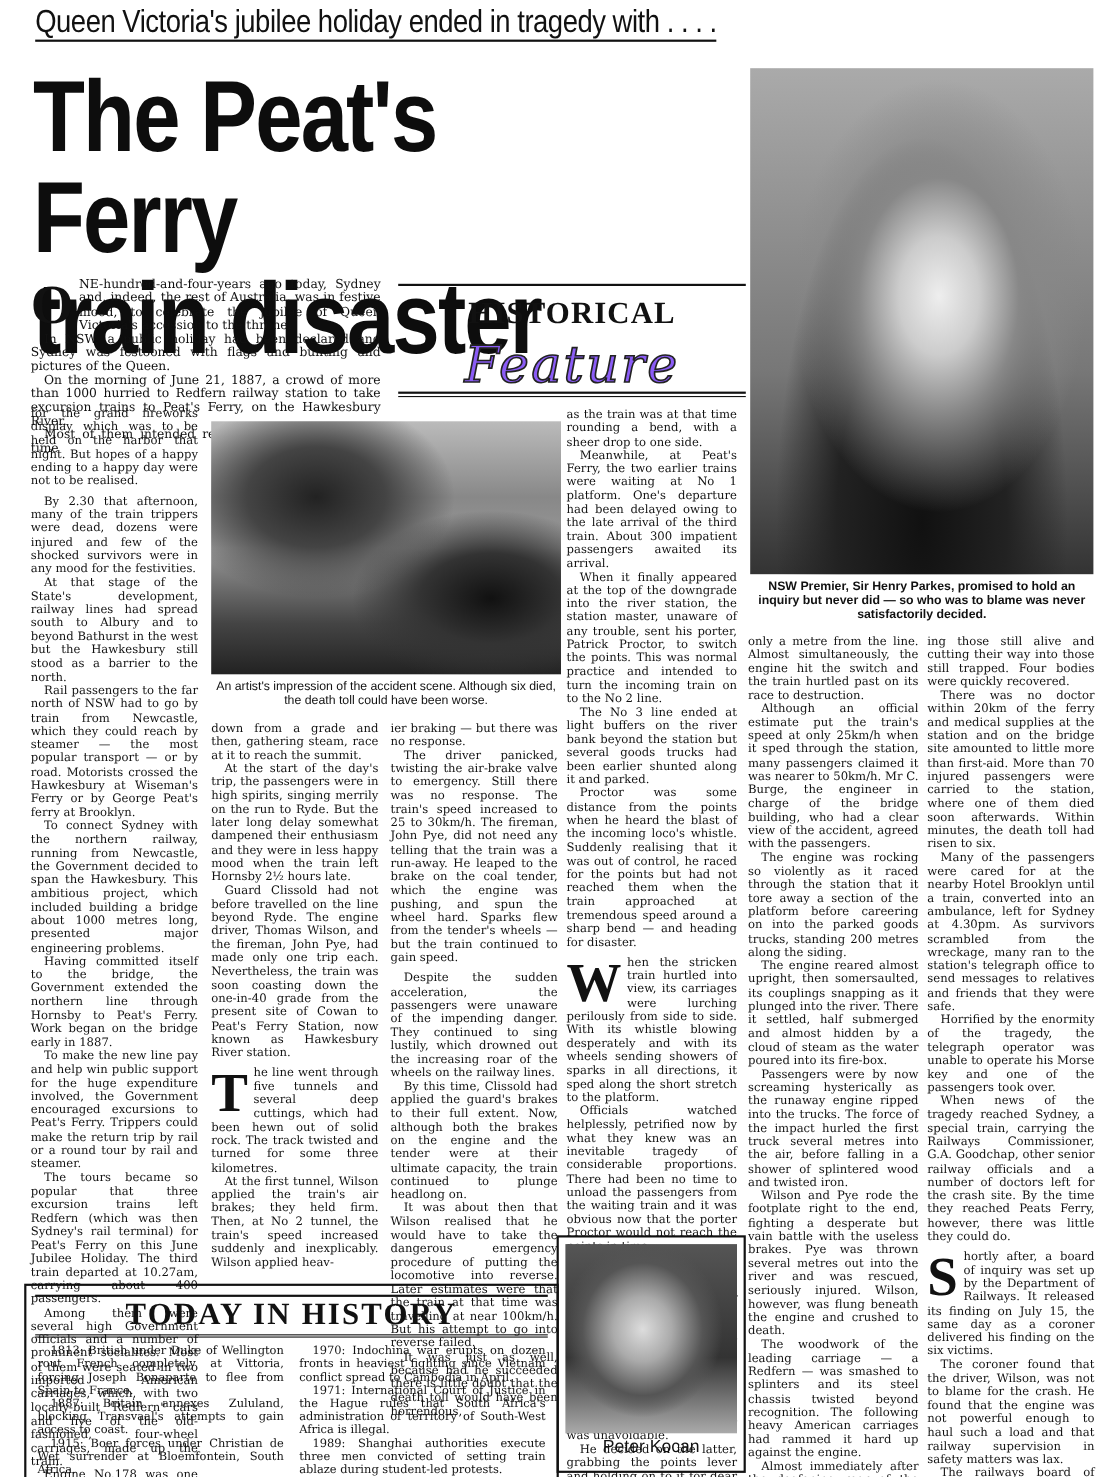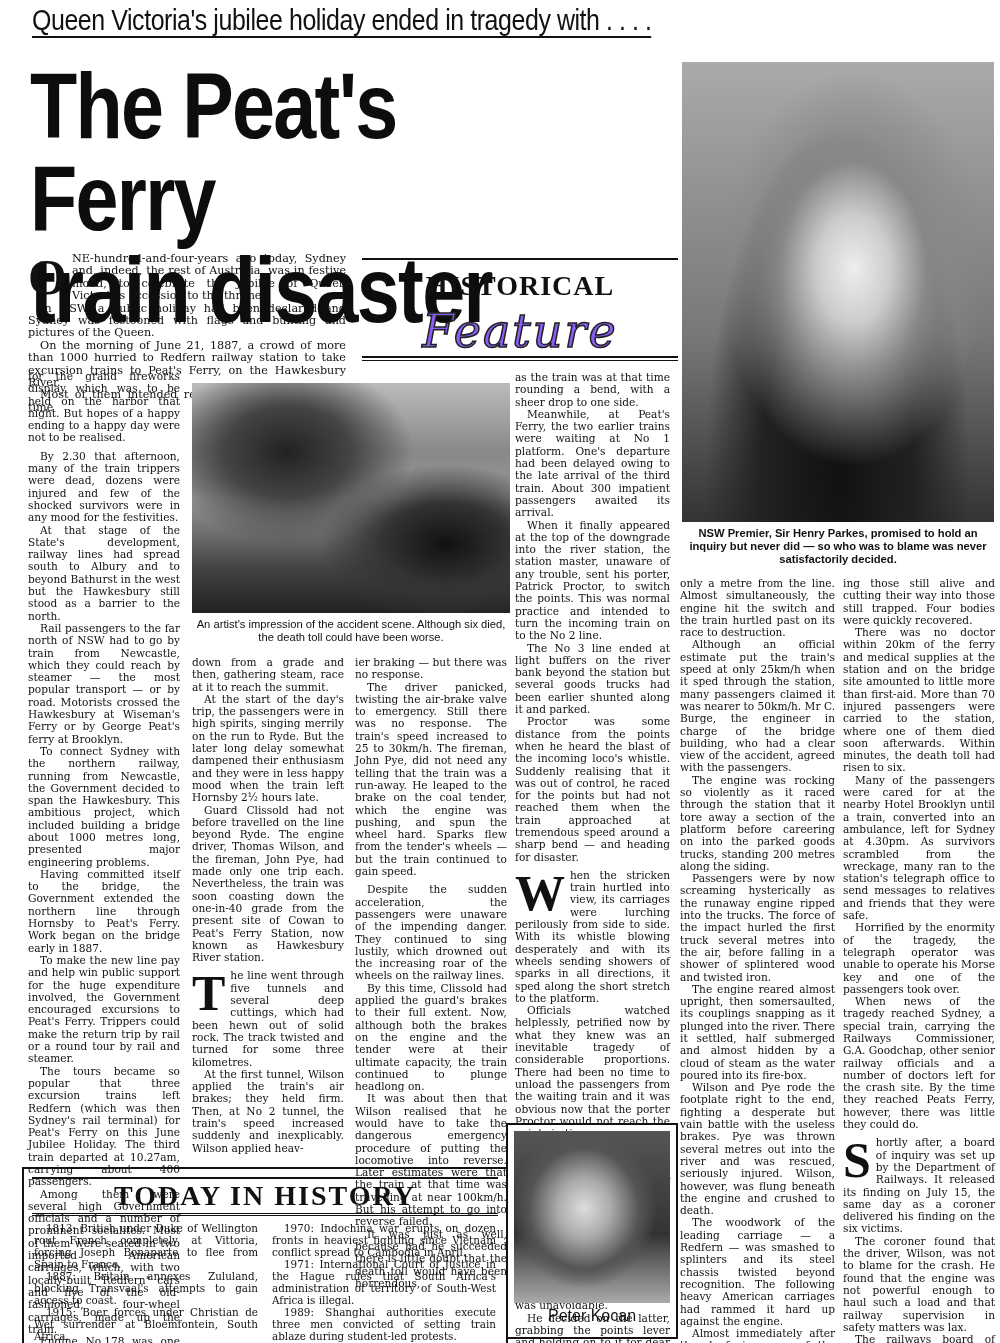--- a/index.html
+++ b/index.html
@@ -110,22 +110,22 @@
 
 <div class="abs" style="left:506px;top:1123px;width:168px;height:212px;border:2px solid #111;">
   <div class="photo kocan" style="margin:6px;height:172px;"></div>
   <div class="caption" style="font-size:16px;">Peter Kocan</div>
 </div>
 
 <div class="abs col" style="left:680px;top:577px;width:155px;">
   <p class="noind">only a metre from the line. Almost simultaneously, the engine hit the switch and the train hurtled past on its race to destruction.</p>
   <p>Although an official estimate put the train's speed at only 25km/h when it sped through the station, many passengers claimed it was nearer to 50km/h. Mr C. Burge, the engineer in charge of the bridge building, who had a clear view of the accident, agreed with the passengers.</p>
   <p>The engine was rocking so violently as it raced through the station that it tore away a section of the platform before careering on into the parked goods trucks, standing 200 metres along the siding.</p>
+  <p>The engine reared almost upright, then somersaulted, its couplings snapping as it plunged into the river. There it settled, half submerged and almost hidden by a cloud of steam as the water poured into its fire-box.</p>
   <p>Passengers were by now screaming hysterically as the runaway engine ripped into the trucks. The force of the impact hurled the first truck several metres into the air, before falling in a shower of splintered wood and twisted iron.</p>
-  <p>The engine reared almost upright, then somersaulted, its couplings snapping as it plunged into the river. There it settled, half submerged and almost hidden by a cloud of steam as the water poured into its fire-box.</p>
   <p>Wilson and Pye rode the footplate right to the end, fighting a desperate but vain battle with the useless brakes. Pye was thrown several metres out into the river and was rescued, seriously injured. Wilson, however, was flung beneath the engine and crushed to death.</p>
   <p>The woodwork of the leading carriage — a Redfern — was smashed to splinters and its steel chassis twisted beyond recognition. The following heavy American carriages had rammed it hard up against the engine.</p>
   <p>Almost immediately after the deafening roar of the collision, there came a series of violent explosions as gas cylinders under carriages exploded. All that was needed now to complete the disaster was fire.</p>
 
 </div>
 
 <div class="abs col" style="left:843px;top:577px;width:152px;">
   <p class="noind">ing those still alive and cutting their way into those still trapped. Four bodies were quickly recovered.</p>
   <p>There was no doctor within 20km of the ferry and medical supplies at the station and on the bridge site amounted to little more than first-aid. More than 70 injured passengers were carried to the station, where one of them died soon afterwards. Within minutes, the death toll had risen to six.</p>
   <p>Many of the passengers were cared for at the nearby Hotel Brooklyn until a train, converted into an ambulance, left for Sydney at 4.30pm. As survivors scrambled from the wreckage, many ran to the station's telegraph office to send messages to relatives and friends that they were safe.</p>

